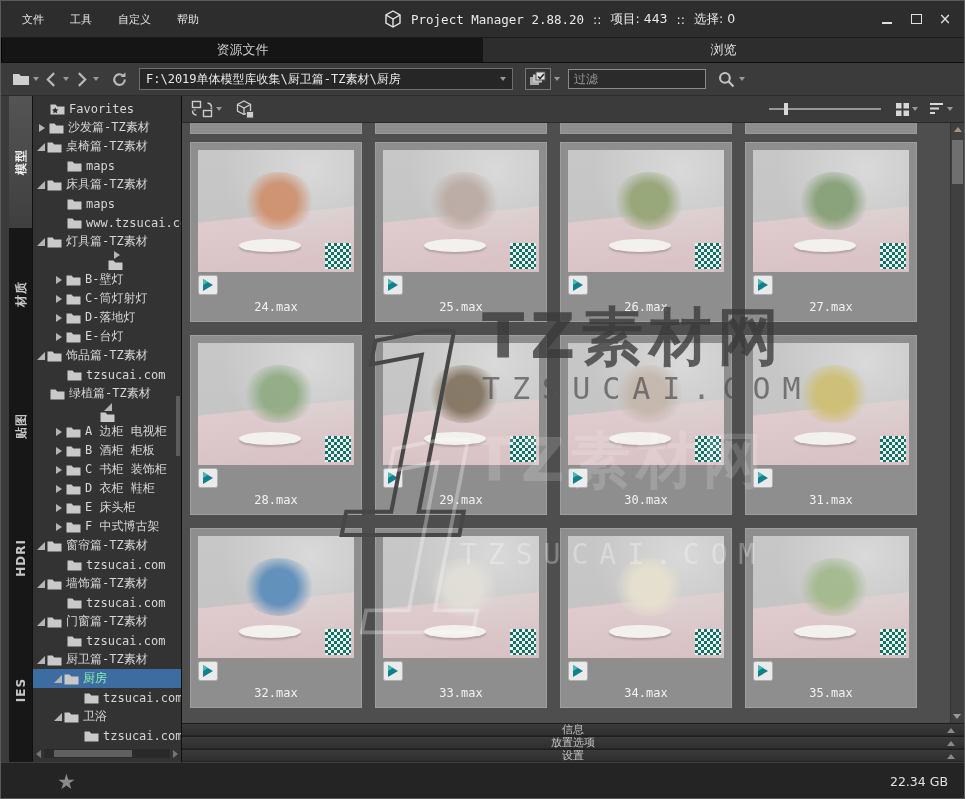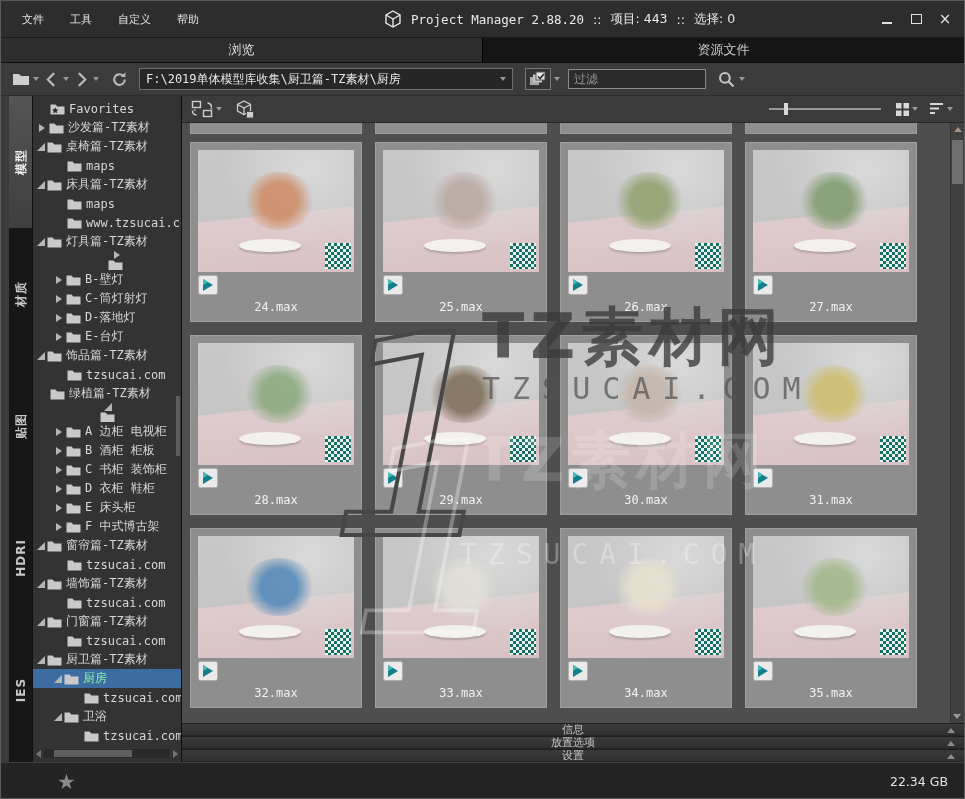--- a/index.html
+++ b/index.html
@@ -146,22 +146,22 @@
           <span class="minbar"></span>
         </span>
       <span class="wc">
           <span class="maxbox"></span>
         </span>
       <span class="wc close">×</span>
     </div>
   </div>
 
   <div class="maintabs">
+    <div class="tab inactive">资源文件</div>
     <div class="tab active">浏览</div>
-    <div class="tab inactive">资源文件</div>
   </div>
 
   <div class="toolbar">
     <span class="tbtn">
       <svg width="18" height="14" viewBox="0 0 18 14">
           <path d="M1 2 h6 l2 2 h8 v9 H1 z" fill="#cfcfcf"></path>
         </svg>
       <i class="caret"></i>
     </span>
     <span class="tbtn">

